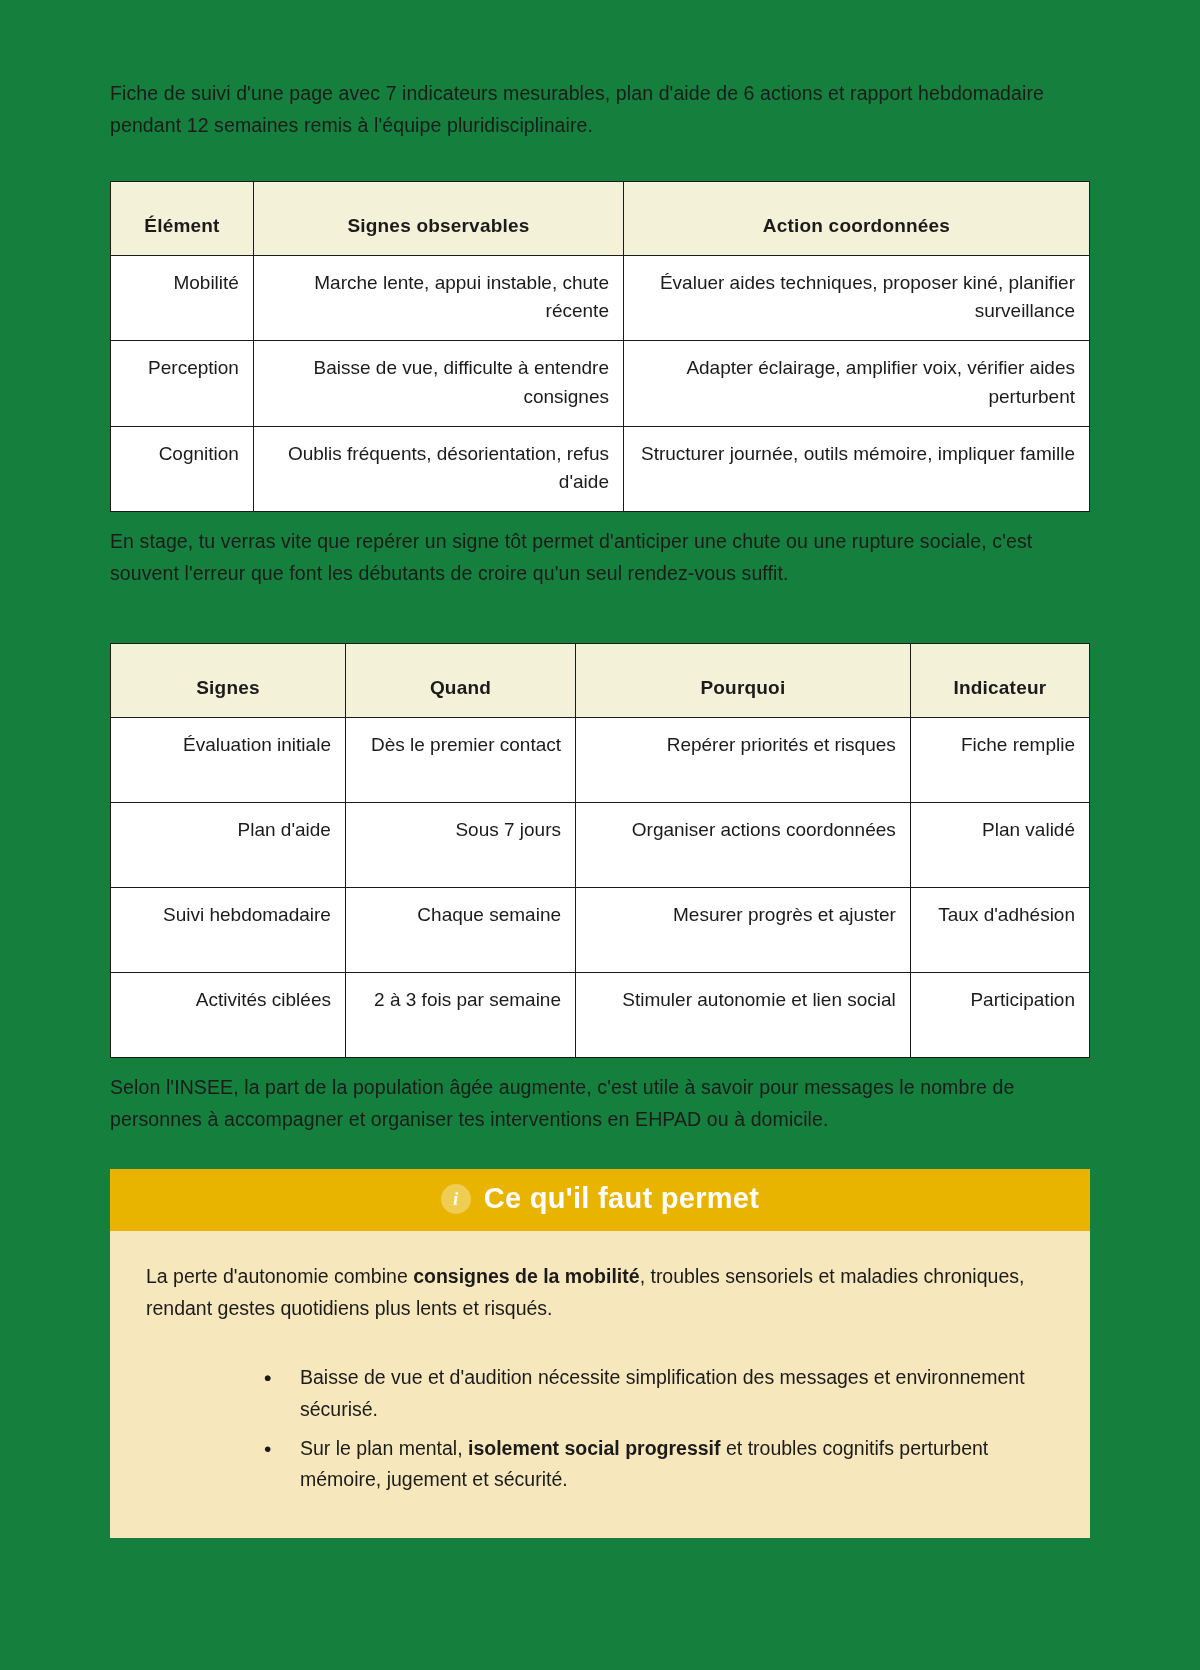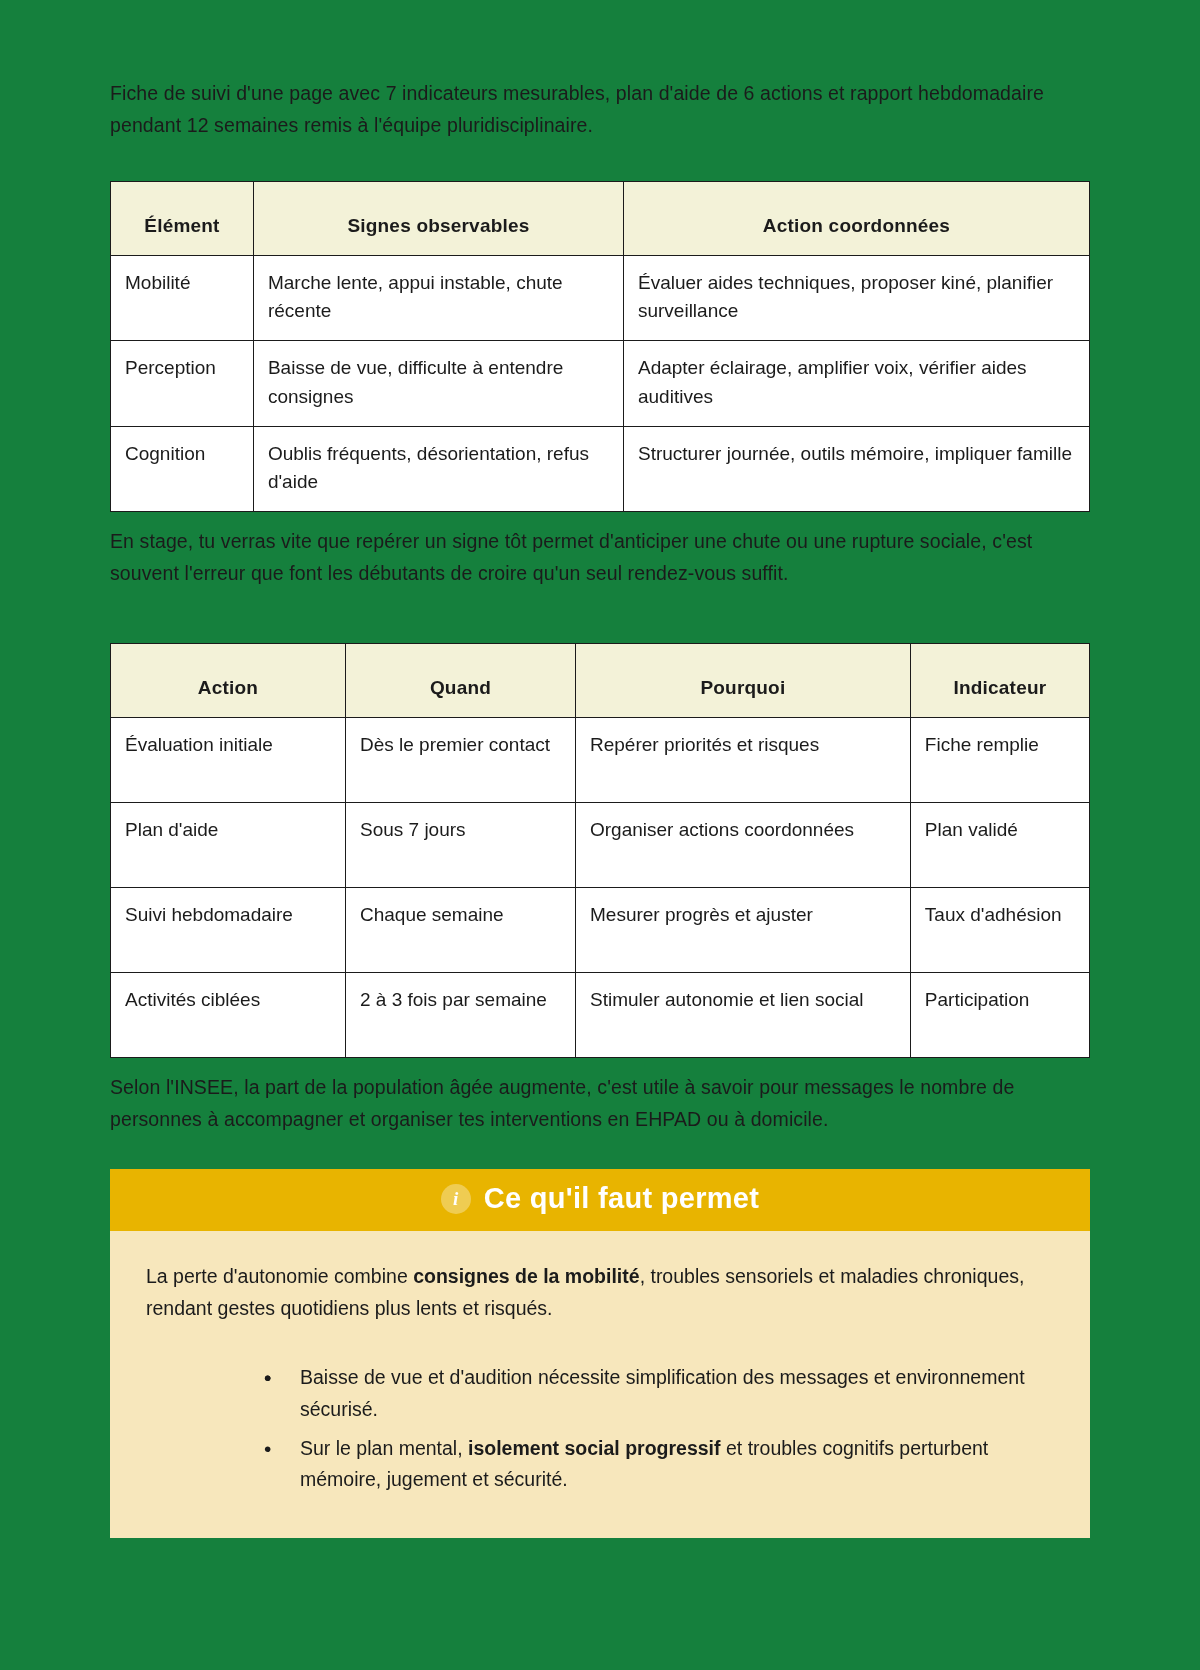--- a/index.html
+++ b/index.html
@@ -53,21 +53,21 @@
   table.doc-table th {
     background: #f3f2d8;
     text-align: center;
     font-weight: 700;
     padding-top: 30px;
     padding-bottom: 15px;
     letter-spacing: 0.2px;
   }
   table.doc-table td {
     background: #ffffff;
-    text-align: left;
+    text-align: right;
   }
   
   .t1 col.c1 { width: 14.6%; }
   .t1 col.c2 { width: 37.8%; }
   .t1 col.c3 { width: 47.6%; }
   .t1 td { height: 56px; }
   
   .t2 col.c1 { width: 24.0%; }
   .t2 col.c2 { width: 23.5%; }
   .t2 col.c3 { width: 34.2%; }
@@ -169,21 +169,21 @@
     </thead>
     <tbody>
       <tr>
         <td>Mobilité</td>
         <td>Marche lente, appui instable, chute récente</td>
         <td>Évaluer aides techniques, proposer kiné, planifier surveillance</td>
       </tr>
       <tr>
         <td>Perception</td>
         <td>Baisse de vue, difficulte à entendre consignes</td>
-        <td>Adapter éclairage, amplifier voix, vérifier aides auditives</td>
+        <td>Adapter éclairage, amplifier voix, vérifier aides perturbent</td>
       </tr>
       <tr>
         <td>Cognition</td>
         <td>Oublis fréquents, désorientation, refus d'aide</td>
         <td>Structurer journée, outils mémoire, impliquer famille</td>
       </tr>
     </tbody>
   </table>
 
   <div class="gap-small"></div>
@@ -194,21 +194,21 @@
 
   <table class="doc-table t2">
     <colgroup>
         <col class="c1">
         <col class="c2">
         <col class="c3">
         <col class="c4">
       </colgroup>
     <thead>
       <tr>
-        <th>Action</th>
+        <th>Signes</th>
         <th>Quand</th>
         <th>Pourquoi</th>
         <th>Indicateur</th>
       </tr>
     </thead>
     <tbody>
       <tr>
         <td>Évaluation initiale</td>
         <td>Dès le premier contact</td>
         <td>Repérer priorités et risques</td>

